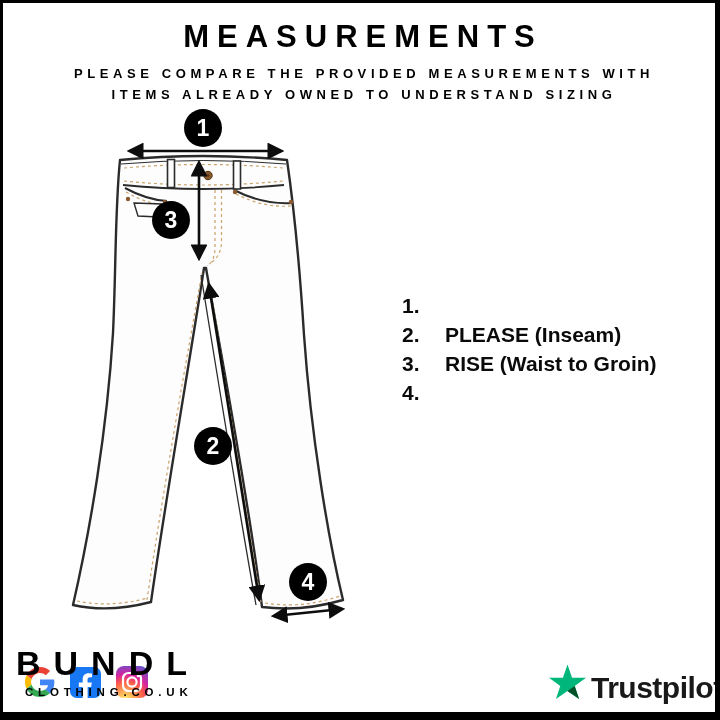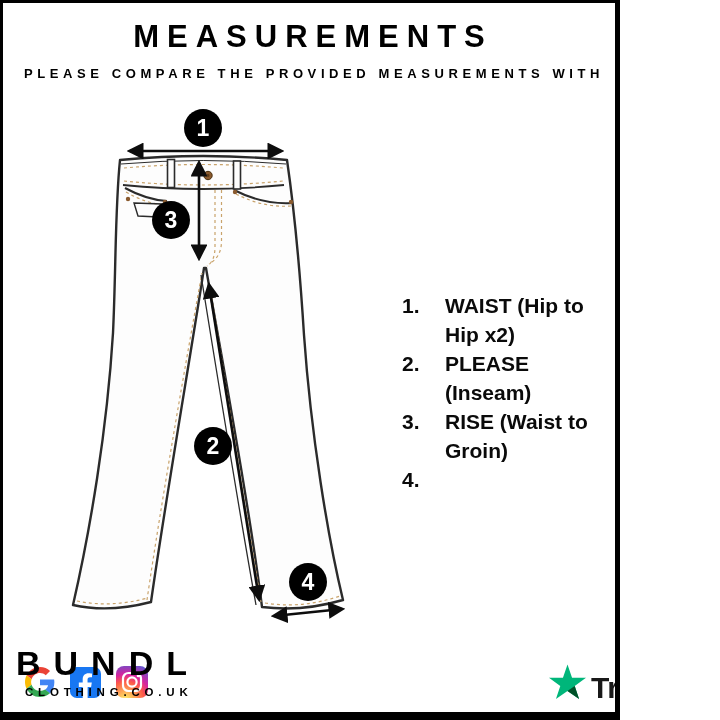--- a/index.html
+++ b/index.html
@@ -1,17 +1,17 @@
 <!DOCTYPE html>
 <html><head>
 <meta charset="utf-8">
 <style>
   html,body { margin:0; padding:0; background:#fff; }
   .frame {
-    position:relative; width:620px; height:720px; box-sizing:border-box;
+    position:relative; width:720px; height:720px; box-sizing:border-box;
     background:#ffffff; border:solid #000; border-width:3px 5px 8px 3px;
     overflow:hidden; font-family:"Liberation Sans", sans-serif; color:#000;
   }
   
   .header { position:absolute; top:16px; left:0; right:0; text-align:center; }
   .title  { font-size:31px; font-weight:800; letter-spacing:8px; padding-left:8px; }
   .subtitle { margin-top:8px; font-size:13px; font-weight:700; letter-spacing:4.6px;
               line-height:21px; padding-left:10px; }
   
   .jeans-svg { position:absolute; left:0; top:0; width:720px; height:720px; }
@@ -38,20 +38,21 @@
 </style>
 </head>
 <body>
 
 <div class="frame">
 
   <div class="header">
     <div class="title">MEASUREMENTS</div>
     <div class="subtitle">
       <div>PLEASE COMPARE THE PROVIDED MEASUREMENTS WITH</div>
+      <div>ITEMS ALREADY OWNED TO UNDERSTAND SIZING</div>
     </div>
   </div>
 
   <svg class="jeans-svg" viewBox="0 0 720 720">
     <defs>
       <marker id="ah" viewBox="0 0 10 10" refX="8" refY="5" markerWidth="6.5" markerHeight="6.5" orient="auto-start-reverse">
         <path d="M0,0 L10,5 L0,10 z" fill="#0d0d0d"></path>
       </marker>
     </defs>
 
@@ -113,21 +114,20 @@
   </svg>
 
   <div class="marker marker-1">1</div>
   <div class="marker marker-3">3</div>
   <div class="marker marker-2">2</div>
   <div class="marker marker-4">4</div>
 
   <div class="legend">
     <div class="legend-row">
       <span class="legend-num">1.</span>
-      <span>WAIST (Hip to Hip x2)</span>
     </div>
     <div class="legend-row">
       <span class="legend-num">2.</span>
       <span>PLEASE (Inseam)</span>
     </div>
     <div class="legend-row">
       <span class="legend-num">3.</span>
       <span>RISE (Waist to Groin)</span>
     </div>
     <div class="legend-row">

